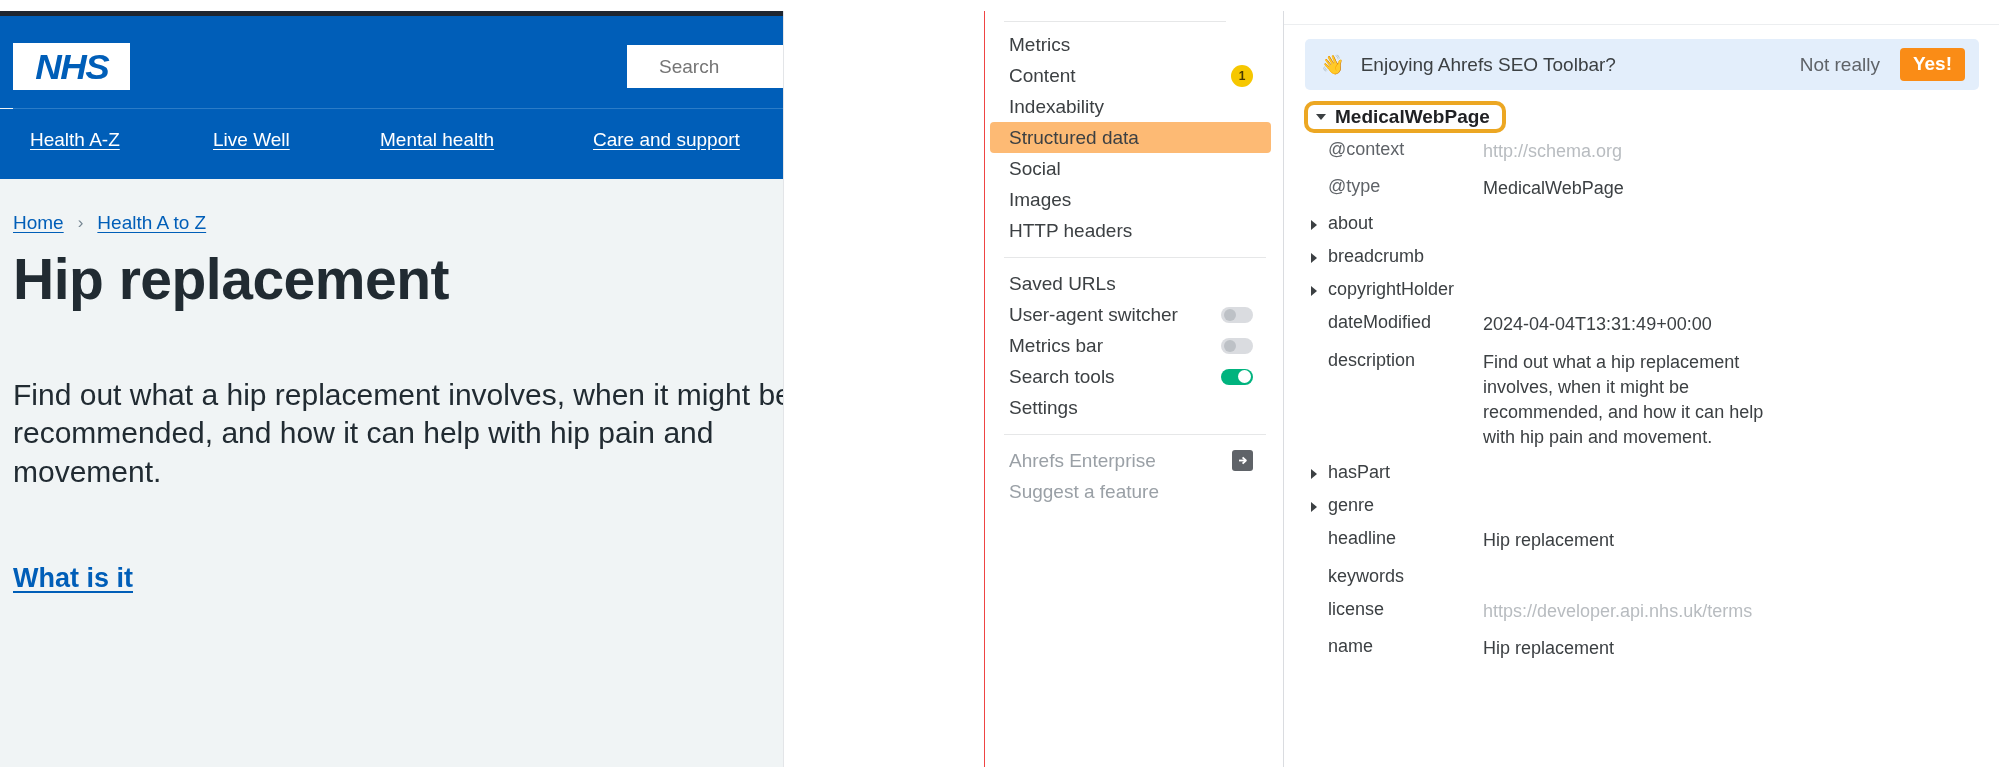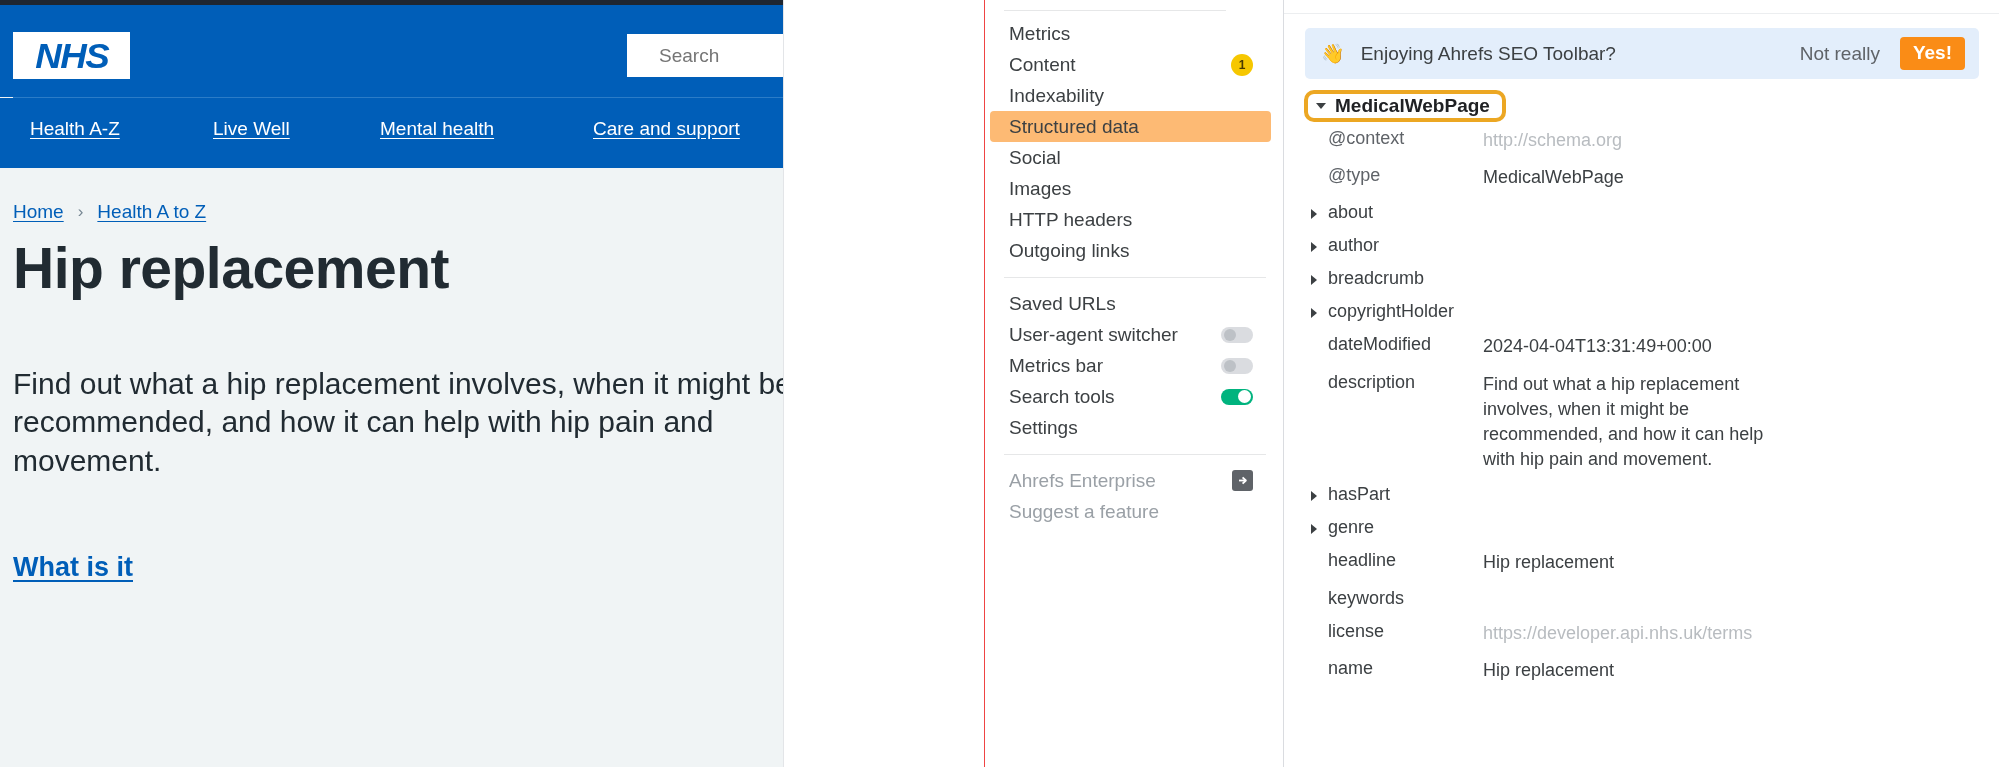--- a/index.html
+++ b/index.html
@@ -3,21 +3,21 @@
 <meta charset="utf-8">
 <style>
   * { box-sizing: border-box; }
   html, body {
     margin: 0; padding: 0;
     width: 1999px; height: 767px;
     overflow: hidden;
     font-family: "Liberation Sans", sans-serif;
     background: #ffffff;
   }
-  #root { position: relative; width: 1999px; height: 750px; }
+  #root { position: relative; width: 1999px; height: 750px; margin-top: 11px; }
 
   
   #nhs-page {
     position: absolute; left: 0; top: 0;
     width: 783px; height: 767px;
     background: #f0f4f5;
     overflow: hidden;
   }
   .nhs-topstrip {
     position: absolute; left: 0; top: 0; width: 783px; height: 5px;
@@ -310,24 +310,20 @@
             <span class="spacer"></span>
           </div>
           <div class="menu-item">
             <span class="label">Images</span>
             <span class="spacer"></span>
           </div>
           <div class="menu-item">
             <span class="label">HTTP headers</span>
             <span class="spacer"></span>
           </div>
-          <div class="menu-item">
-            <span class="label">Outgoing links</span>
-            <span class="spacer"></span>
-          </div>
           <div class="menu-rule"></div>
           <div class="menu-item">
             <span class="label">Saved URLs</span>
             <span class="spacer"></span>
           </div>
           <div class="menu-item">
             <span class="label">User-agent switcher</span>
             <span class="spacer"></span>
             <span class="toggle">
               <span class="knob"></span>
@@ -395,25 +391,20 @@
           <span class="key" style="color: rgb(95, 99, 104);">@type</span>
           <span class="val">MedicalWebPage</span>
         </div>
         <div class="sd-row">
           <span class="caret-right"></span>
           <span class="key">about</span>
           <span class="val"></span>
         </div>
         <div class="sd-row">
           <span class="caret-right"></span>
-          <span class="key">author</span>
-          <span class="val"></span>
-        </div>
-        <div class="sd-row">
-          <span class="caret-right"></span>
           <span class="key">breadcrumb</span>
           <span class="val"></span>
         </div>
         <div class="sd-row">
           <span class="caret-right"></span>
           <span class="key">copyrightHolder</span>
           <span class="val"></span>
         </div>
         <div class="sd-row">
           <span class="key">dateModified</span>

